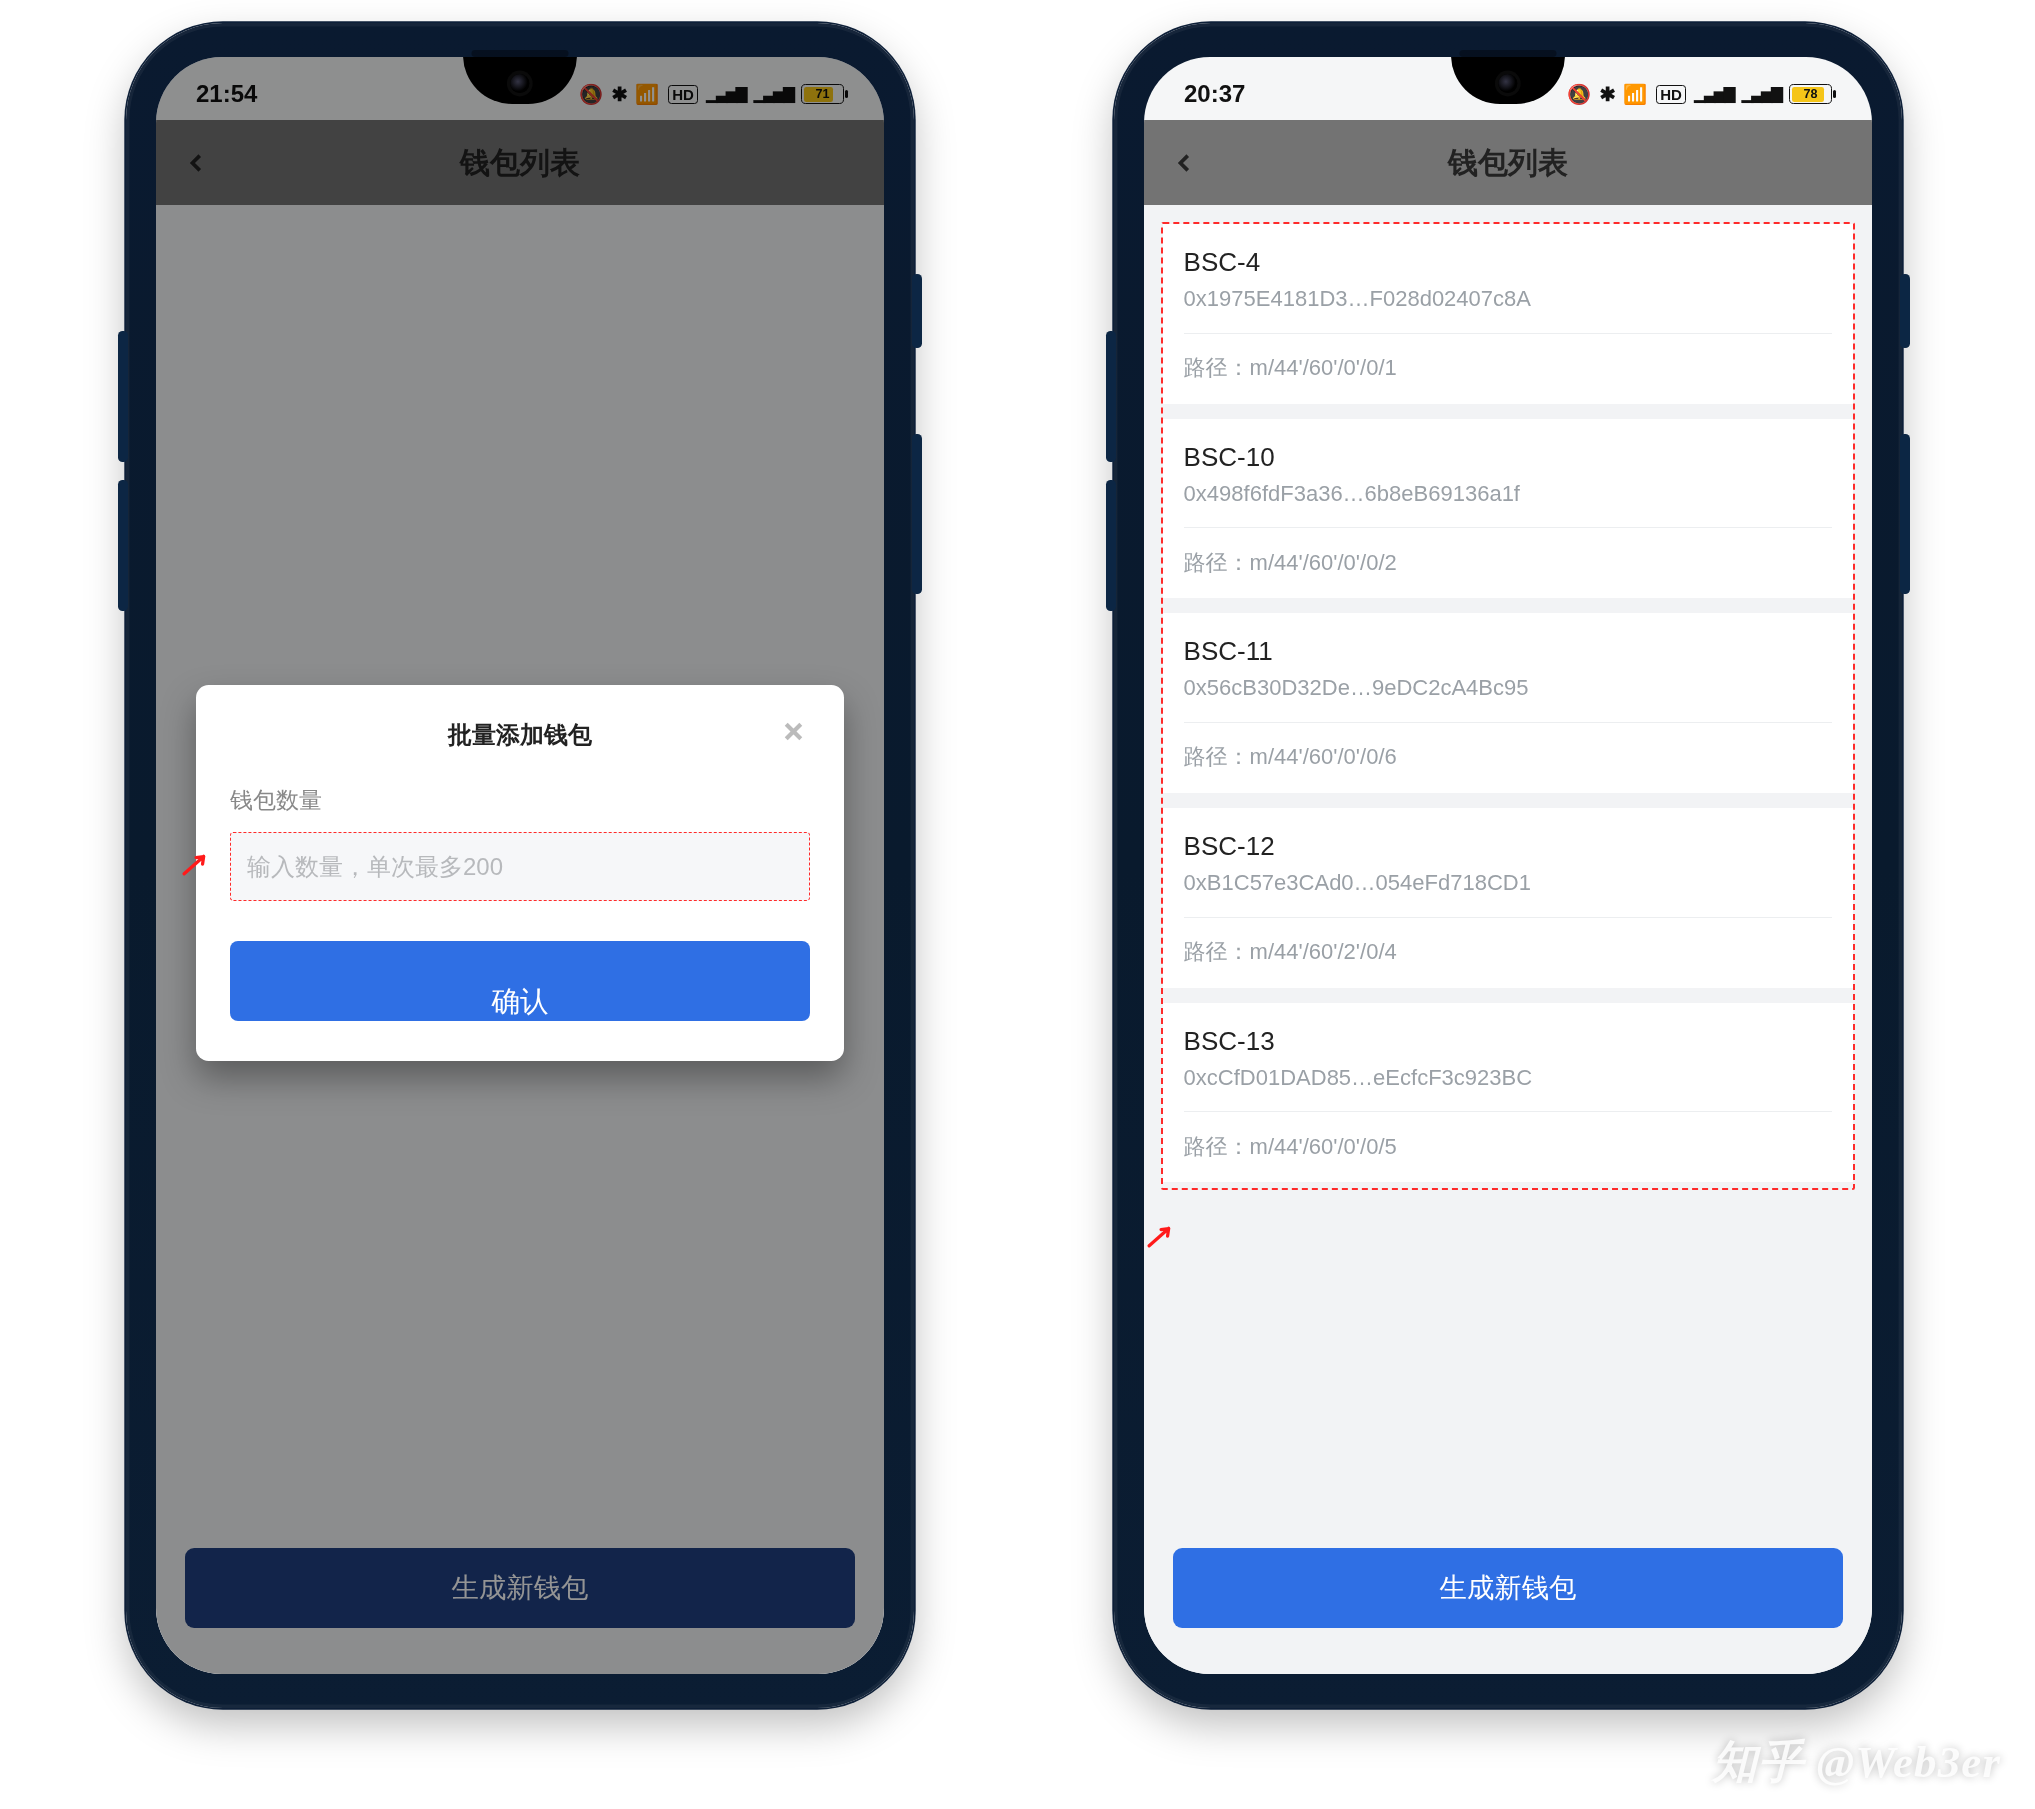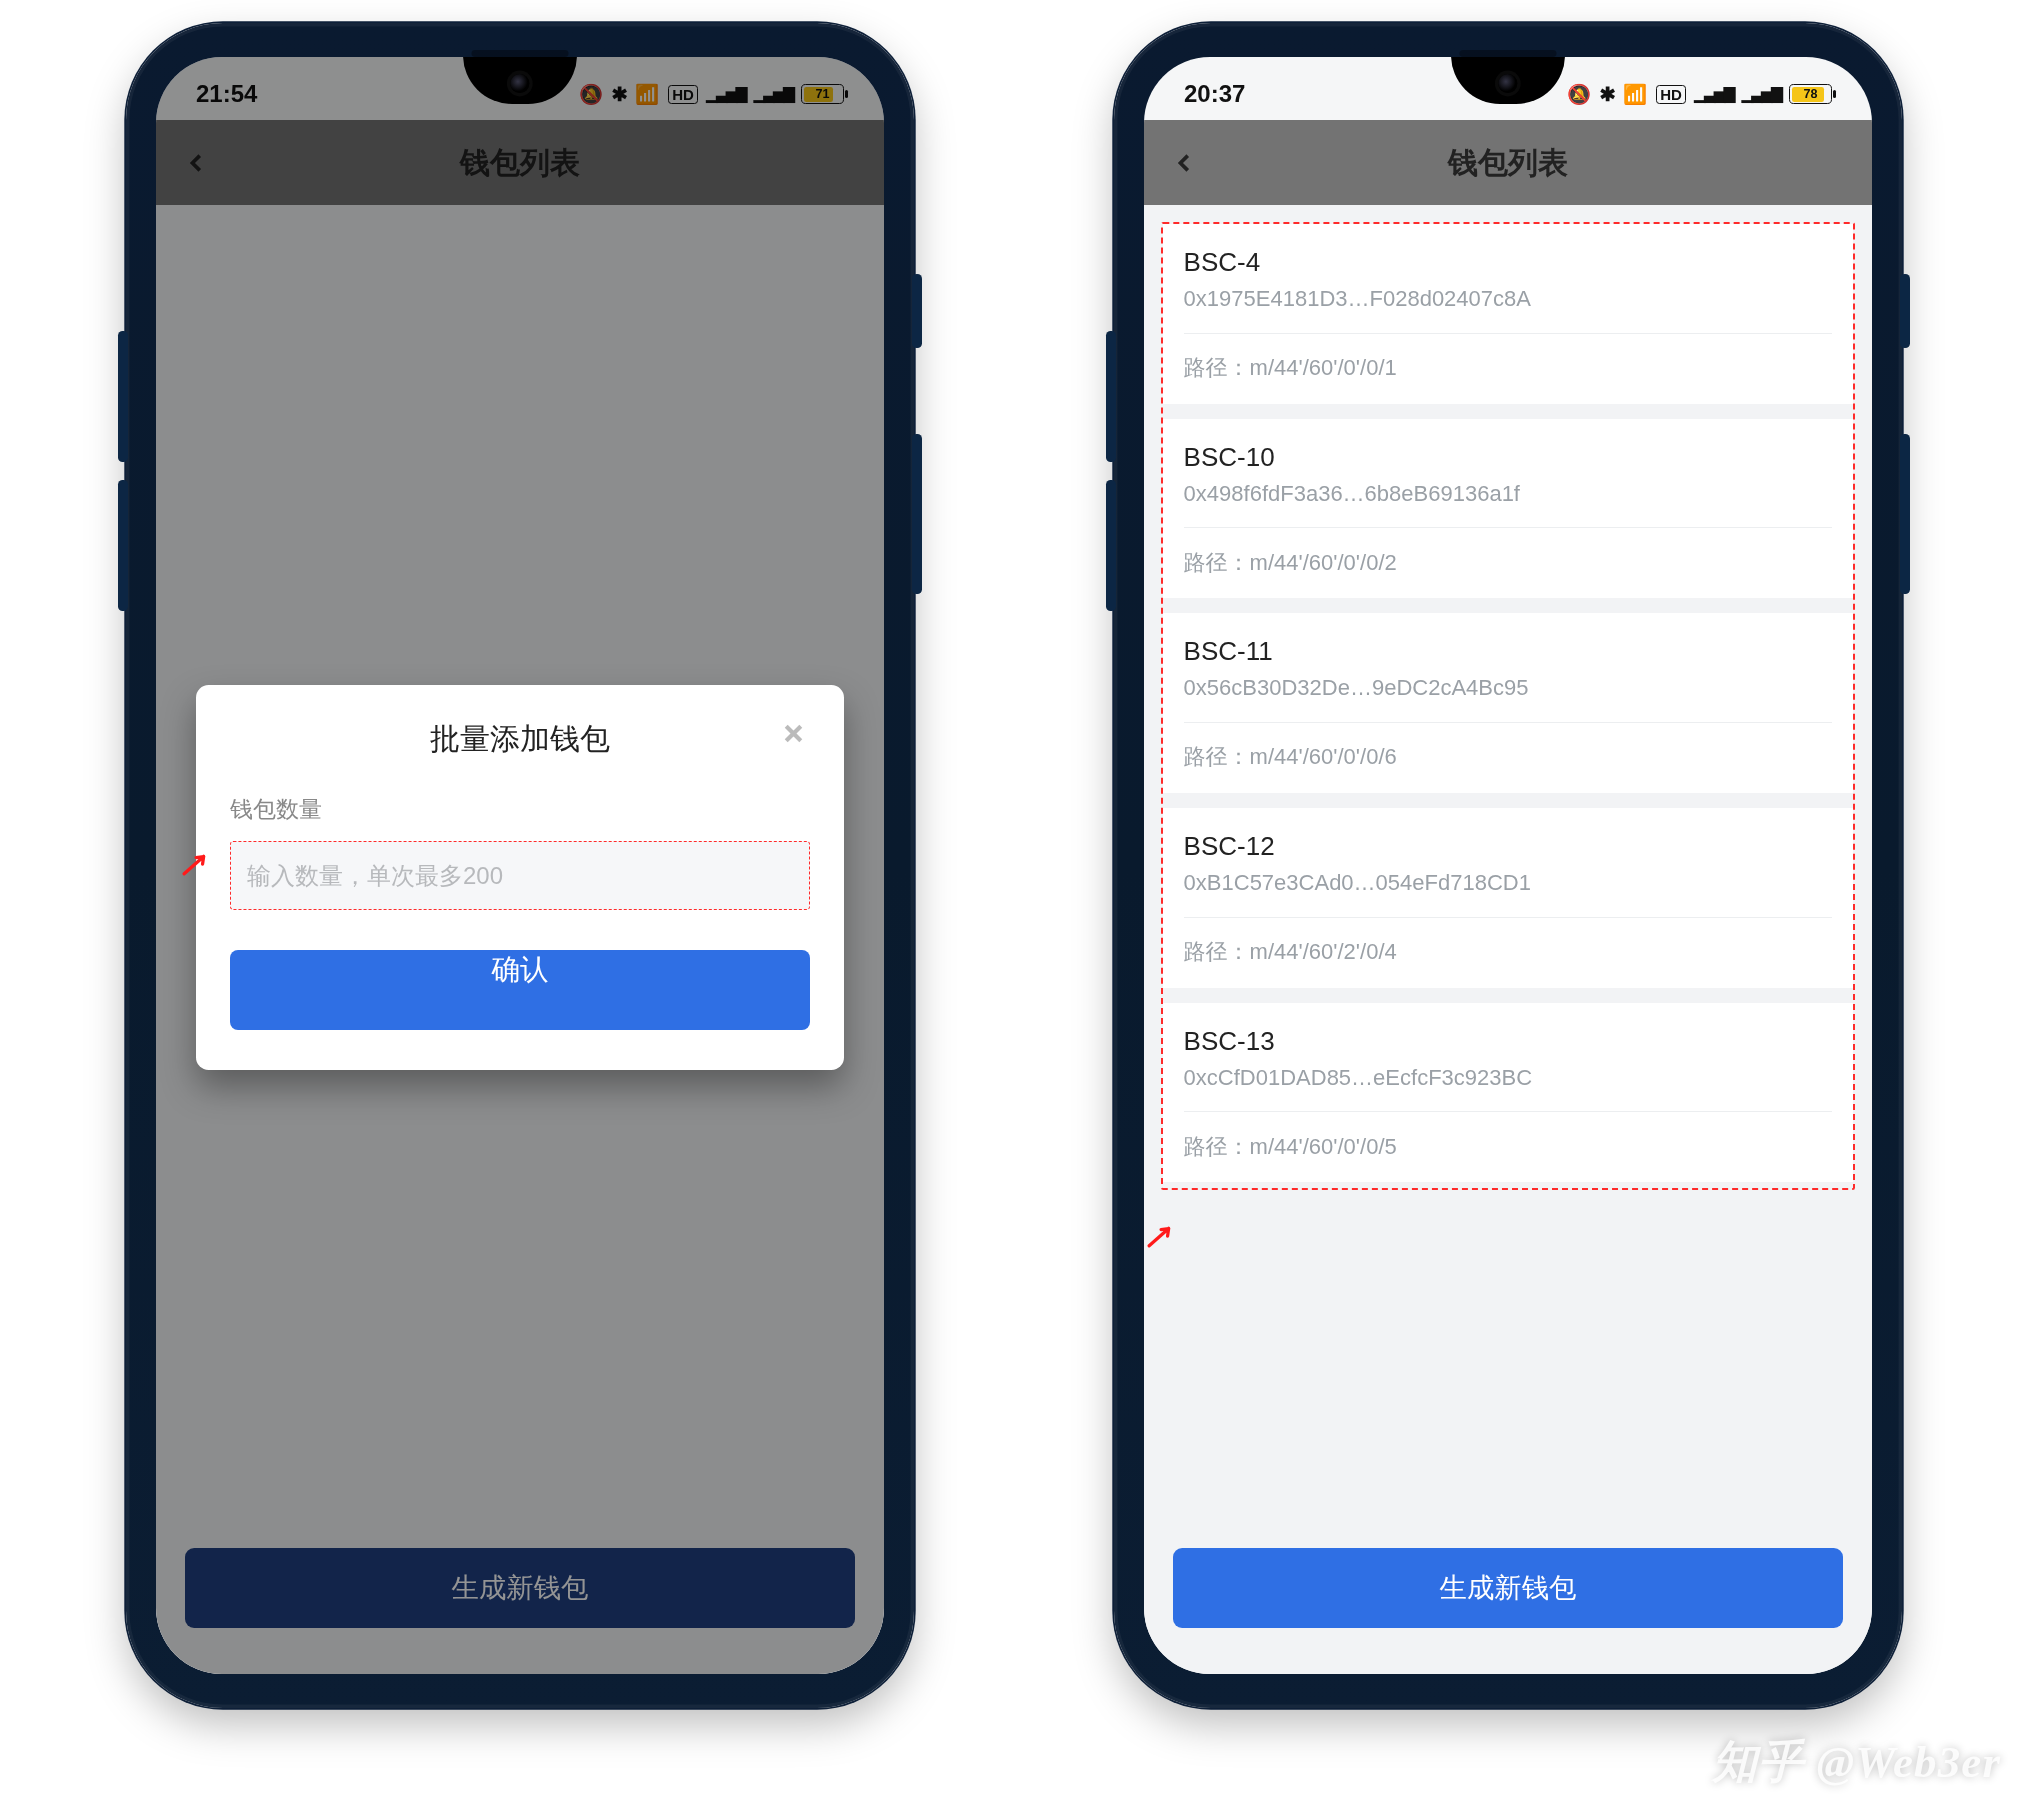--- a/index.html
+++ b/index.html
@@ -91,35 +91,35 @@
 
   
   .dim{position:absolute;inset:0;background:rgba(0,0,0,.42);z-index:30;}
 
   
   .modal{
     position:absolute;z-index:60;left:40px;right:40px;top:628px;
     background:#fff;border-radius:12.6px;padding:34px 34px 40px;
     box-shadow:0 17px 34px rgba(0,0,0,.35);
   }
-  .modal .title{font-size:30px;font-weight:400;text-align:center;color:#222;position:relative;}
+  .modal .title{font-size:24px;font-weight:700;text-align:center;color:#222;position:relative;}
   .modal .close{position:absolute;right:0;top:0;width:34px;height:34px;color:#bbb;}
   .modal .close svg{width:25px;height:25px;stroke:#bbb;stroke-width:4;}
   .modal .lbl{margin-top:34px;color:#888;font-size:23px;}
   .modal .input-wrap{
     margin-top:16px;height:69px;border:1.7px dashed #ff2a2a;border-radius:3.4px;
     background:#f6f7f9;display:flex;align-items:center;padding:0 16px;position:relative;
   }
   .modal input{
     border:0;outline:0;background:transparent;width:100%;font-size:24px;color:#0369a1;
   }
   .modal input::placeholder{color:#b7b9bc;}
   .modal .confirm{
     margin-top:40px;height:80px;border-radius:8px;background:#2f6fe4;color:#fff;
-    display:flex;align-items:flex-start;justify-content:center;font-size:28.6px;
+    display:flex;align-items:flex-end;justify-content:center;font-size:28.6px;
   }
   
   .red-arrow{
     position:absolute;width:26px;height:26px;z-index:70;
   }
   .red-arrow svg{width:100%;height:100%;}
 
   
   .list-wrap{
     position:absolute;left:17px;right:17px;top:17px;bottom:160px;

